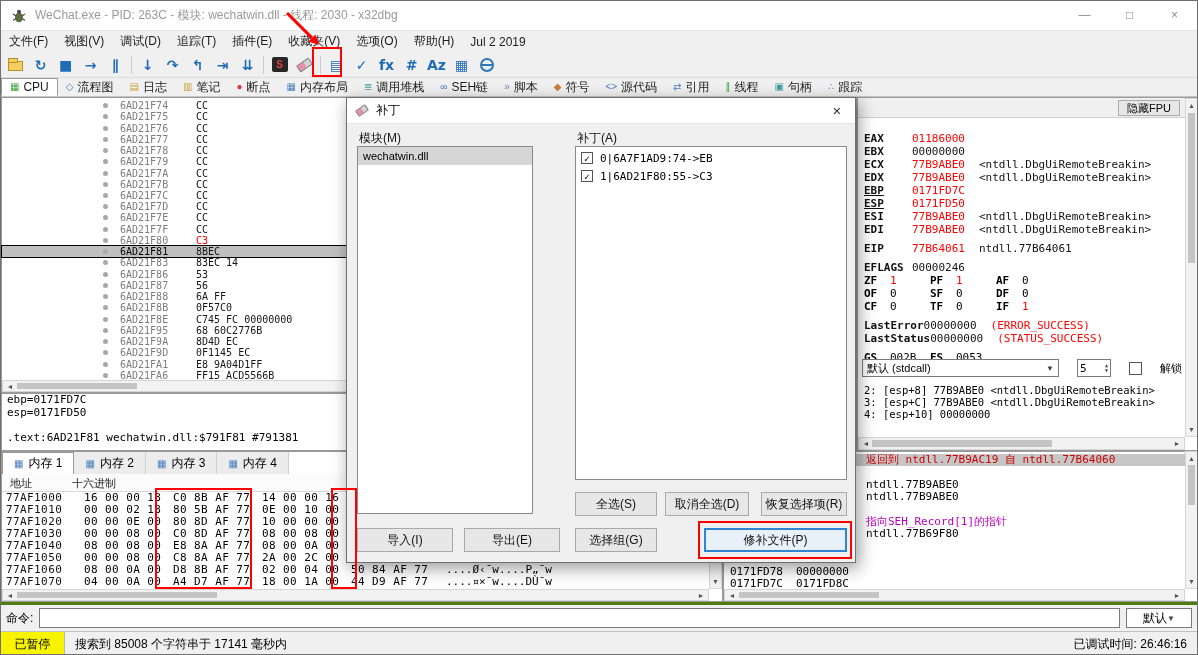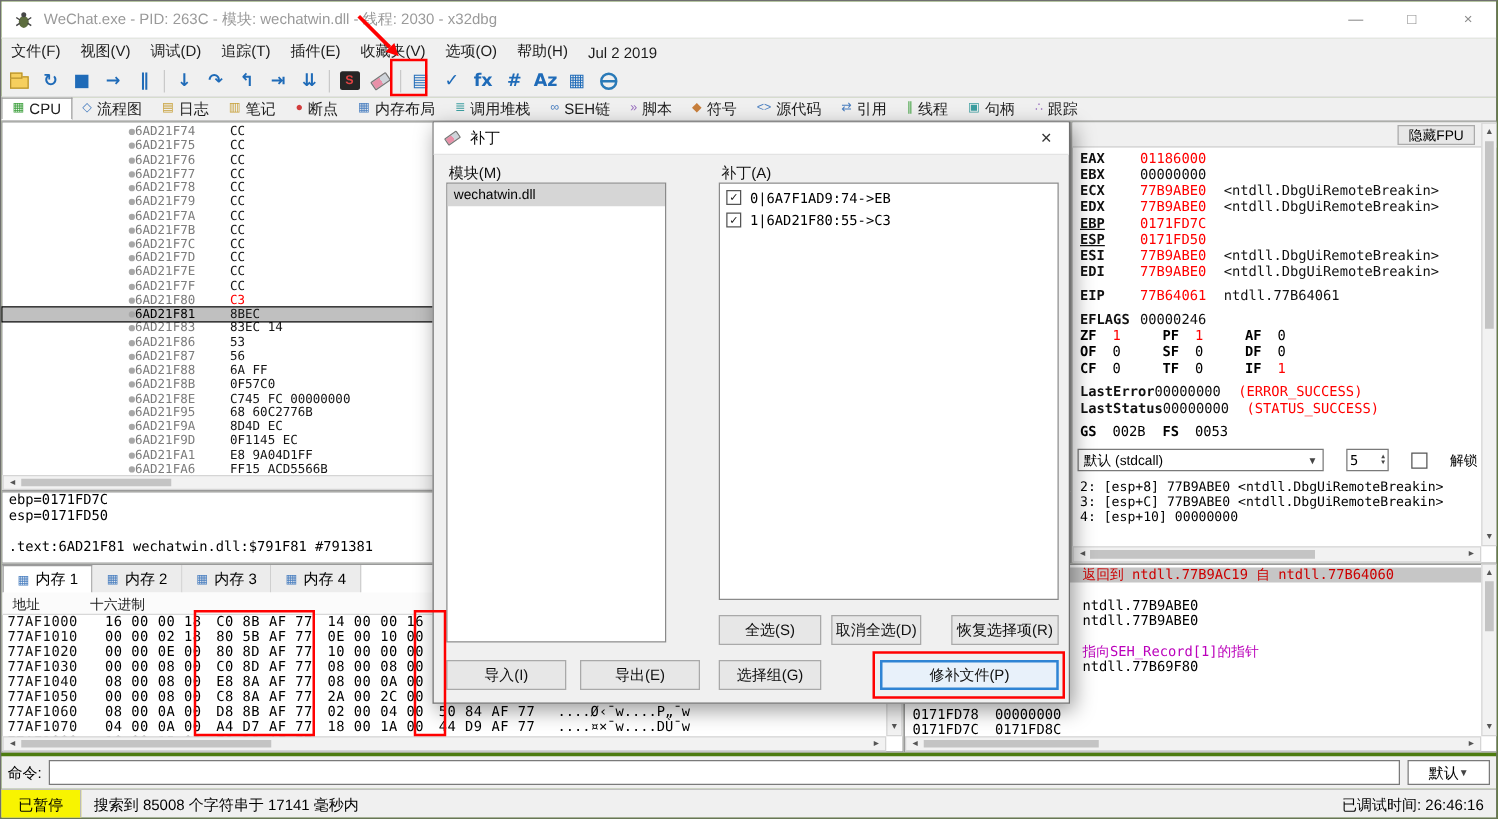--- a/index.html
+++ b/index.html
@@ -34,31 +34,31 @@
 #pane-info{left:0;top:392px;width:856px;height:58px}
 #pane-regs{left:856px;top:96px;width:342px;height:354px}
 #pane-dump{left:0;top:450px;width:722px;height:151px}
 #pane-stack{left:722px;top:450px;width:476px;height:151px}
 
 
 #disasm-rows{position:absolute;left:0;top:2px;right:13px}
 .drow{display:flex;height:11.24px;align-items:center;font-size:10px;white-space:pre}
 .drow.sel{background:var(--selection);outline:1px solid #000}
 .dot{width:5px;height:5px;border-radius:50%;background:#a8a8a8;margin-left:101px;flex:none}
-.daddr{color:#7c7c7c;width:64px;flex:none}
+.daddr{color:#7c7c7c;margin-left:12px;width:64px;flex:none}
 .drow.sel .daddr{color:#000}
 .dbytes{color:#151515;margin-left:12px}
 .dbytes.red{color:var(--reg-red)}
 .ub{}
 .iline{height:12.5px;line-height:12.5px;padding-left:5px;font-size:11px;white-space:pre}
 
 
 .rhead{position:absolute;left:0;top:0;right:0;height:20px;background:#f0f0f0;border-bottom:1px solid #cfcfcf}
 .hidefpu{position:absolute;right:18px;top:2px;height:16px;padding:0 8px;font-size:11px;background:#e7e7e7;border:1px solid #ababab;font-family:"Liberation Sans",sans-serif}
-#reg-rows{position:absolute;top:22px;left:0;right:13px}
+#reg-rows{position:absolute;top:34px;left:0;right:13px}
 .rrow{display:flex;height:13px;line-height:13px;font-size:11px;padding-left:6px;white-space:pre}
 .rgap{height:6px}
 .rname{min-width:48px;font-weight:bold;color:#111}
 .rname.ul{text-decoration:underline}
 .rval{color:#111}
 .rval.red,.fval.red{color:var(--reg-red)}
 .rcom{margin-left:14px;color:#111}
 .rcom.red{color:var(--reg-red)}
 .fname{min-width:26px;font-weight:bold}
 .fval{min-width:40px}
@@ -122,21 +122,21 @@
 #mod-list{position:absolute;left:10px;top:48px;width:176px;height:368px;background:#fff;border:1px solid #8a8a8a;overflow:hidden}
 .mod-item{height:18px;line-height:18px;padding-left:5px;font-size:11px}
 .mod-item.selected{background:#d6d6d6}
 #patch-list{position:absolute;left:228px;top:48px;width:272px;height:334px;background:#fff;border:1px solid #8a8a8a;padding-top:2px;overflow:hidden}
 .patch-item{display:flex;align-items:center;gap:7px;height:18px;padding-left:5px;font-family:"DejaVu Sans Mono",monospace;font-size:11px}
 .cb{width:12px;height:12px;border:1px solid #555;background:#fff;font-size:10px;line-height:11px;text-align:center;color:#111;flex:none}
 .dbtn{position:absolute;height:24px;background:#e7e7e7;border:1px solid #a9a9a9;font-size:12px;font-family:"Liberation Sans",sans-serif;color:#111}
 #btn-import{left:10px;top:430px;width:96px}
 #btn-export{left:117px;top:430px;width:96px}
 #btn-selall{left:228px;top:394px;width:82px}
-#btn-deselall{left:318px;top:394px;width:72px}
+#btn-deselall{left:318px;top:394px;width:84px}
 #btn-restore{left:414px;top:394px;width:86px}
 #btn-group{left:228px;top:430px;width:82px}
 #btn-patchfile{left:357px;top:430px;width:143px;border:2px solid #2f84d4;background:#e8f1fa}
 
 
 .ann-box{position:absolute;border:2px solid var(--annotation);z-index:99;pointer-events:none}
 #ann-arrow{position:absolute;left:0;top:0;width:1198px;height:655px;z-index:99;pointer-events:none}
 </style>
 </head>
 <body>

